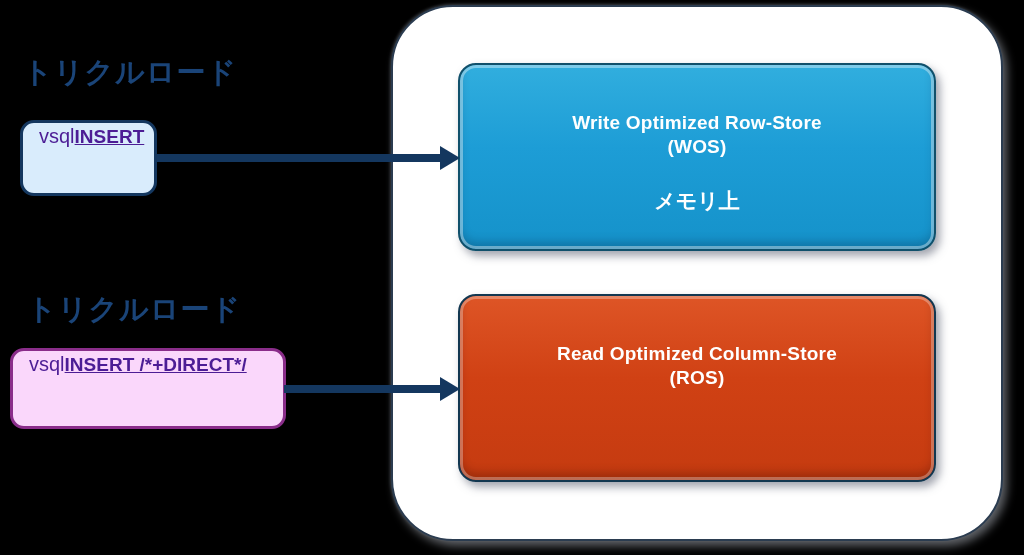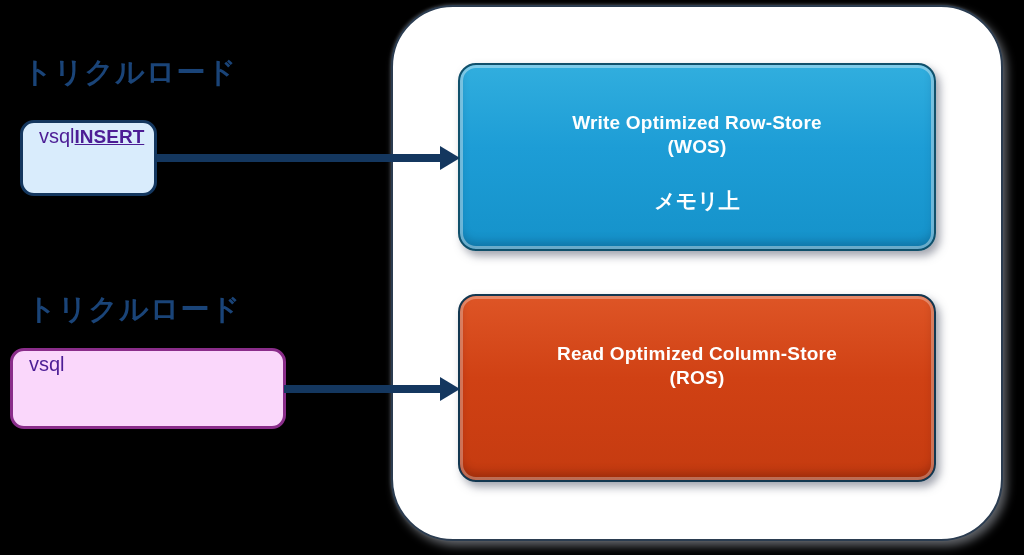--- a/index.html
+++ b/index.html
@@ -141,20 +141,21 @@
   <div class="store wos">
     <div class="store-title">Write Optimized Row-Store</div>
     <div class="store-sub">(WOS)</div>
     <div class="store-loc">メモリ上</div>
   </div>
 
   <div class="flow-label bulk">トリクルロード</div>
 
   <div class="cmd-box bulk">
     <div class="cmd-l1">vsql</div>
+    <div class="cmd-l2">INSERT /*+DIRECT*/</div>
   </div>
 
   <div class="arrow a2">
     <div class="arrow-line"></div>
     <div class="arrow-head"></div>
   </div>
 
   <div class="store ros">
     <div class="store-title">Read Optimized Column-Store</div>
     <div class="store-sub">(ROS)</div>

